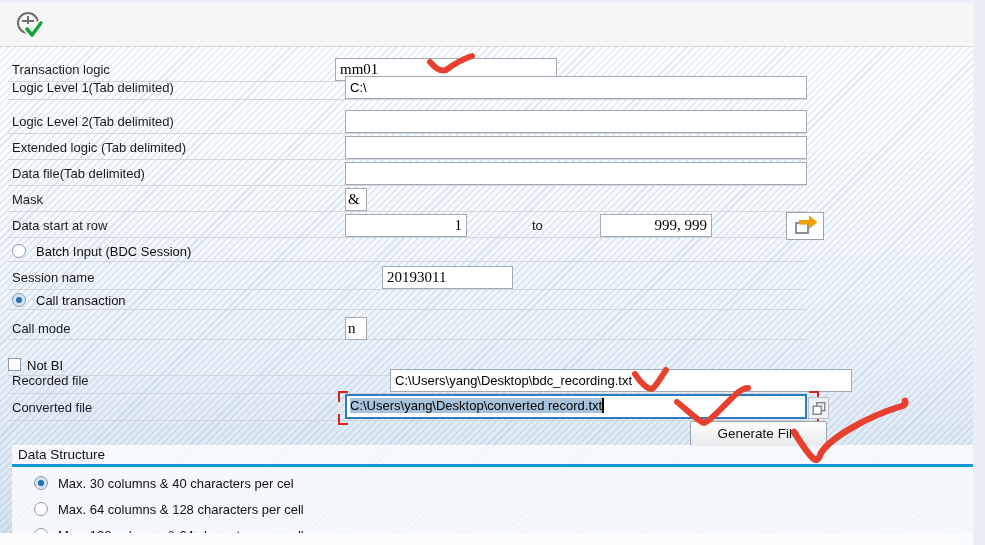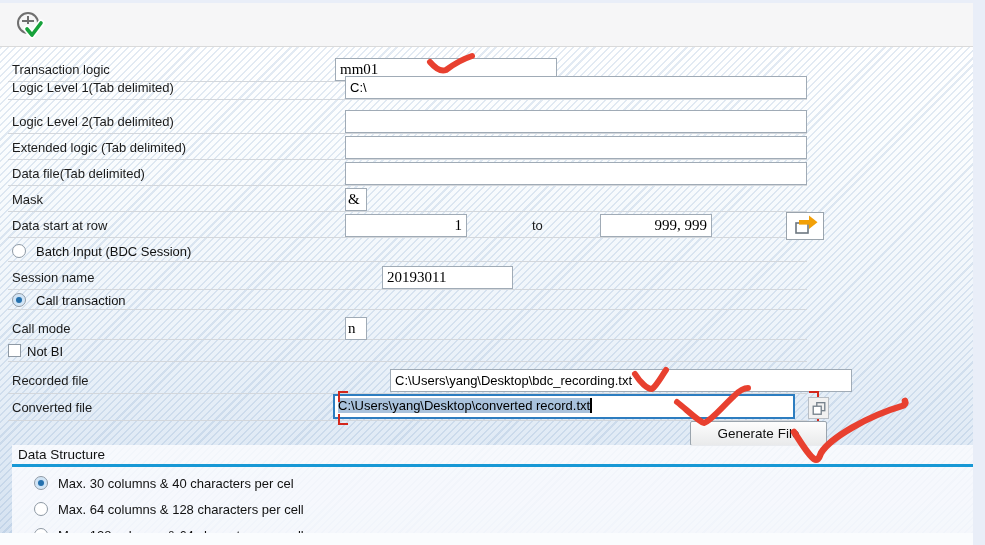--- a/index.html
+++ b/index.html
@@ -26,21 +26,21 @@
          font-size:13px;color:#1b1b1b;}
   .rad{display:inline-block;width:14px;height:14px;border:1px solid #8e99a4;border-radius:50%;
        background:#fff;box-sizing:border-box;vertical-align:middle;cursor:pointer;}
   .rad.on{background:radial-gradient(circle at 50% 45%, #bcd7ef 0%, #d8e9f8 70%);}
   .rad.on::after{content:"";display:block;width:6px;height:6px;border-radius:50%;
        background:#2470ad;margin:3px 0 0 3px;}
   .chk{display:inline-block;width:13px;height:13px;border:1px solid #8e99a4;background:#fff;
        box-sizing:border-box;vertical-align:middle;cursor:pointer;}
   .optlbl{font-size:13px;color:#111;margin-left:10px;vertical-align:middle;}
   .rrow{display:flex;align-items:flex-start;padding-left:4px;box-sizing:border-box;}
-  .fld-sel{position:absolute;left:325px;top:0;width:462px;height:25px;box-sizing:border-box;
+  .fld-sel{position:absolute;left:337px;top:0;width:462px;height:25px;box-sizing:border-box;
        background:#fff;border:2px solid #2d7dc0;padding:2px 2px 2px 3px;font-size:13px;
        white-space:nowrap;overflow:hidden;cursor:text;}
   .selection{background:#a9c2dc;color:#000;}
   .caret{display:inline-block;width:2px;height:15px;background:#000;vertical-align:-3px;}
   .fcorner{position:absolute;width:8px;height:9px;}
   .fc-tl{left:330px;top:-3px;border-left:2px solid #d3271c;border-top:2px solid #d3271c;}
   .fc-bl{left:330px;top:20px;border-left:2px solid #d3271c;border-bottom:2px solid #d3271c;}
   .fc-tr{left:801px;top:-3px;border-right:2px solid #d3271c;border-top:2px solid #d3271c;}
   .fc-br{left:801px;top:20px;border-right:2px solid #d3271c;border-bottom:2px solid #d3271c;}
   .genbtn{position:absolute;left:690px;top:374px;width:137px;height:25px;box-sizing:border-box;
@@ -134,21 +134,21 @@
     <div class="row rrow" style="top:246px;height:17px">
       <span class="rad on"></span>
       <span class="optlbl">Call transaction</span>
     </div>
 
     <div class="row" style="top:270px;height:22px">
       <span class="lbl">Call mode</span>
       <input class="fld serif" style="left: 337px; width: 22px; padding: 1px 2px; top: 0px;" value="n">
     </div>
 
-    <div class="row rrow" style="top:297px;height:18px;padding-left:0">
+    <div class="row rrow" style="top:311px;height:18px;padding-left:0">
       <span class="chk"></span>
       <span class="optlbl" style="margin-left:6px">Not BI</span>
     </div>
 
     <div class="row" style="top:321px;height:25px">
       <span class="lbl">Recorded file</span>
       <input class="fld" style="left: 337px; width: 462px; margin-left: 45px;" value="C:\Users\yang\Desktop\bdc_recording.txt">
     </div>
 
     <div class="row" style="top:347px;height:26px">

